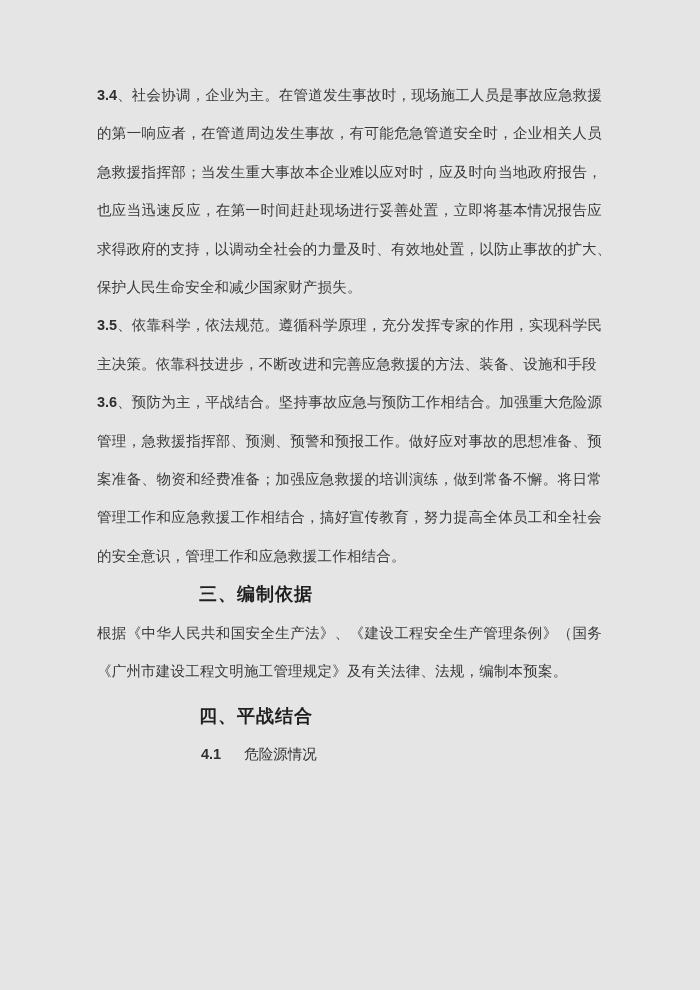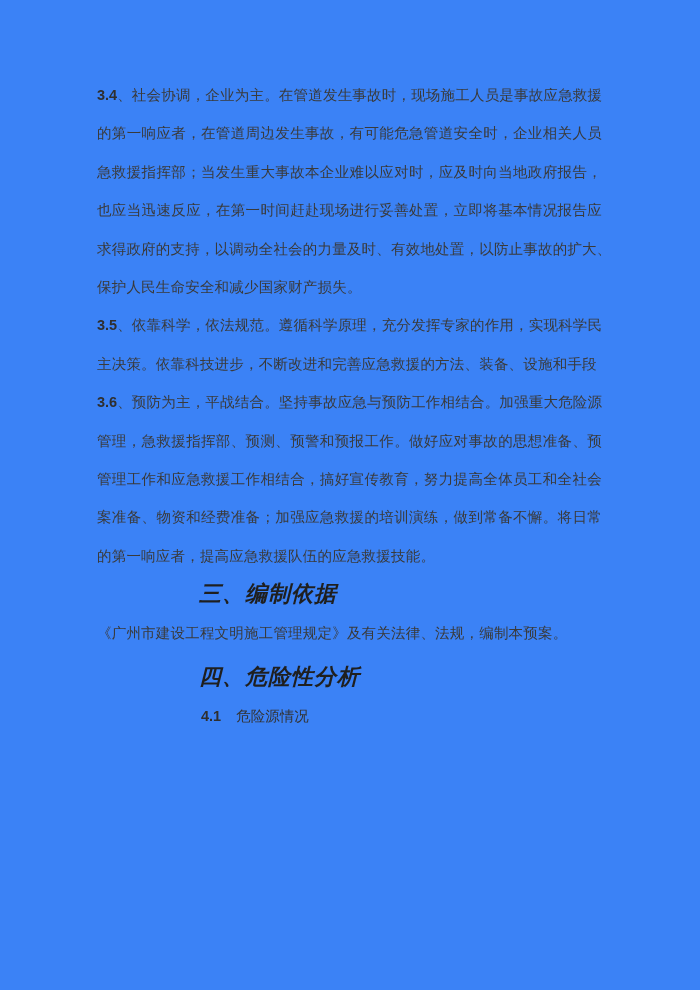--- a/index.html
+++ b/index.html
@@ -4,21 +4,21 @@
 <style>
   html, body {
     margin: 0;
     padding: 0;
     background: #ffffff;
   }
   .page {
     position: relative;
     width: 700px;
     height: 990px;
-    background: #3b82f6;
+    background: #e5e5e5;
     font-family: "Liberation Sans", sans-serif;
     color: #3a3a3a;
     overflow: hidden;
   }
   .content {
     position: absolute;
     left: 97px;
     top: 76px;
     width: 505px;
   }
@@ -36,41 +36,40 @@
   }
   .line.end {
     text-align-last: left;
   }
   .pnum {
     font-weight: bold;
     color: #2f2f2f;
     letter-spacing: 0;
   }
   .heading {
-    font-size: 22px;
+    font-size: 18px;
     font-weight: bold;
     color: #1f1f1f;
     line-height: 38.4px;
     padding-left: 102px;
     white-space: nowrap;
     letter-spacing: 1px;
-    font-style: italic;
   }
   .heading.second {
     margin-top: 6px;
   }
   .subheading {
     font-size: 14.5px;
     line-height: 38.4px;
     padding-left: 104px;
     white-space: nowrap;
     color: #333333;
   }
   .subheading .pnum {
-    margin-right: 15px;
+    margin-right: 23px;
   }
 </style>
 </head>
 <body>
 
 <div class="page">
   <div class="content">
 
     <div class="para">
       <div class="line"><b class="pnum">3.4</b><span>、社会协调，企业为主。在管道发生事故时，现场施工人员是事故应急救援</span></div>
@@ -82,29 +81,30 @@
     </div>
 
     <div class="para">
       <div class="line"><b class="pnum">3.5</b><span>、依靠科学，依法规范。遵循科学原理，充分发挥专家的作用，实现科学民</span></div>
       <div class="line">主决策。依靠科技进步，不断改进和完善应急救援的方法、装备、设施和手段，</div>
     </div>
 
     <div class="para">
       <div class="line"><b class="pnum">3.6</b><span>、预防为主，平战结合。坚持事故应急与预防工作相结合。加强重大危险源</span></div>
       <div class="line">管理，急救援指挥部、预测、预警和预报工作。做好应对事故的思想准备、预</div>
+      <div class="line">案准备、物资和经费准备；加强应急救援的培训演练，做到常备不懈。将日常</div>
       <div class="line">管理工作和应急救援工作相结合，搞好宣传教育，努力提高全体员工和全社会</div>
-      <div class="line">案准备、物资和经费准备；加强应急救援的培训演练，做到常备不懈。将日常</div>
-      <div class="line end">的第一响应者，提高应急救援队伍的应急救援技能。</div>
+      <div class="line end">的安全意识，管理工作和应急救援工作相结合。</div>
     </div>
 
     <div class="heading">三、编制依据</div>
 
     <div class="para">
+      <div class="line">根据《中华人民共和国安全生产法》、《建设工程安全生产管理条例》（国务</div>
       <div class="line end">《广州市建设工程文明施工管理规定》及有关法律、法规，编制本预案。</div>
     </div>
 
-    <div class="heading second">四、危险性分析</div>
+    <div class="heading second">四、平战结合</div>
 
     <div class="subheading"><b class="pnum">4.1</b><span>危险源情况</span></div>
 
   </div>
 </div>
 
 </body></html>

